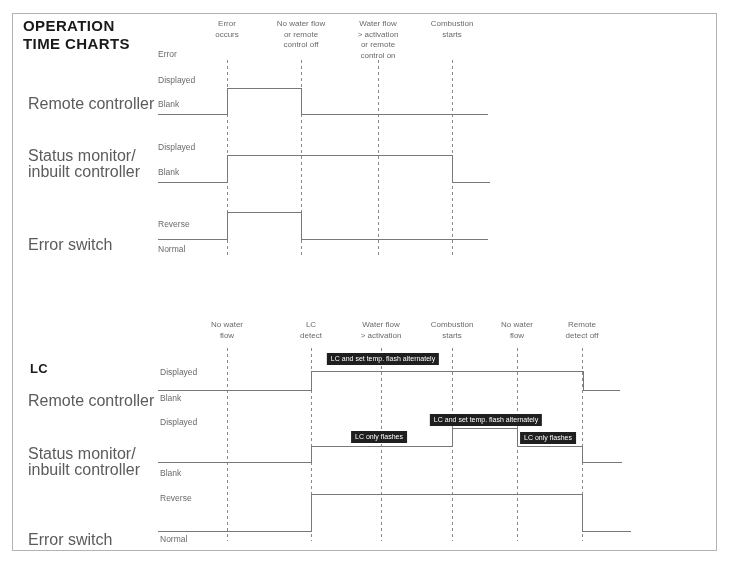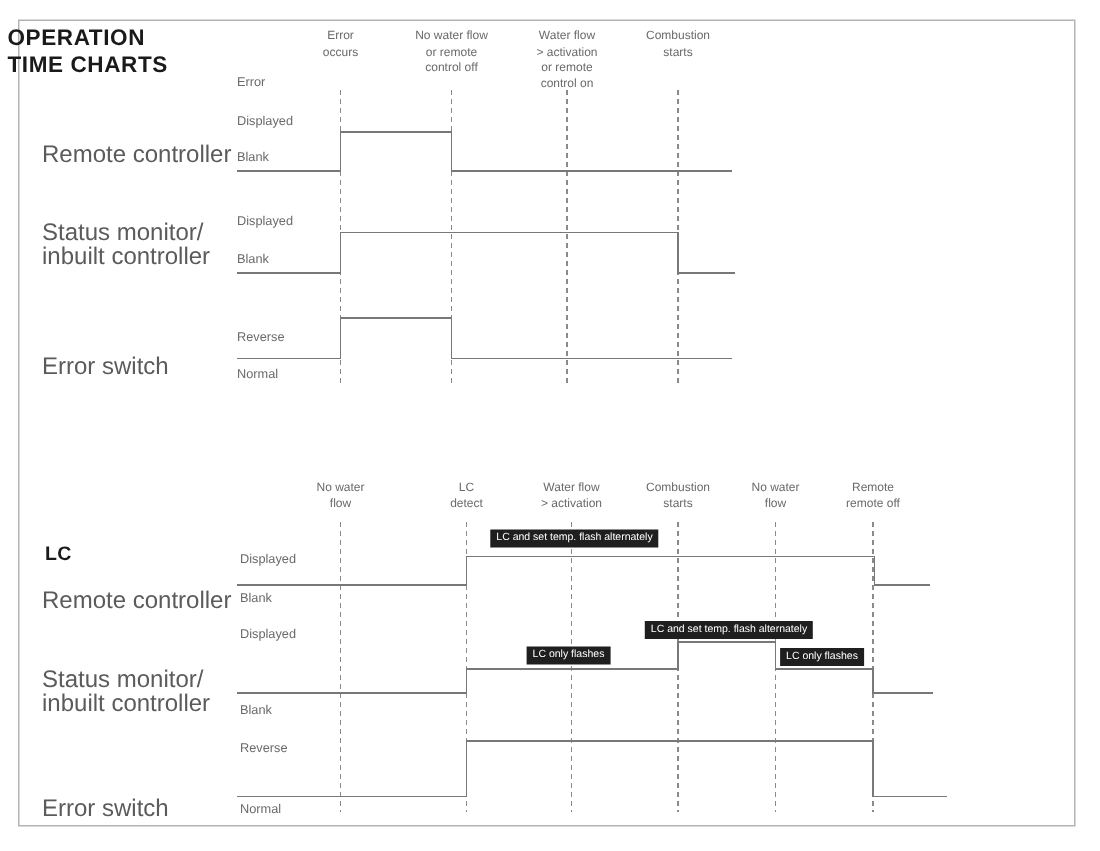--- a/index.html
+++ b/index.html
@@ -15,21 +15,21 @@
     position: absolute;
     left: 12px; top: 13px;
     width: 705px; height: 538px;
     border: 1px solid #b3b3b3;
     background: #ffffff;
     box-sizing: border-box;
   }
   #wave-svg { position: absolute; left: 0; top: 0; }
   .main-title {
     position: absolute;
-    left: 5px; top: 17px;
+    left: 23px; top: 17px;
     font-size: 15px;
     font-weight: bold;
     color: #1a1a1a;
     letter-spacing: 0.4px;
     line-height: 18px;
     white-space: pre-line;
   }
   .lc-title {
     position: absolute;
     left: 30px; top: 361px;
@@ -128,21 +128,21 @@
 flow</div>
       <div class="event-header" style="left: 311px; top: 320px;">LC
 detect</div>
       <div class="event-header" style="left: 381px; top: 320px;">Water flow
 &gt; activation</div>
       <div class="event-header" style="left: 452px; top: 320px;">Combustion
 starts</div>
       <div class="event-header" style="left: 517px; top: 320px;">No water
 flow</div>
       <div class="event-header" style="left: 582px; top: 320px;">Remote
-remote off</div>
+detect off</div>
       <div class="group-label" style="left: 28px; top: 401px;">Remote controller</div>
       <div class="group-label" style="left: 28px; top: 462px;">Status monitor/
 inbuilt controller</div>
       <div class="group-label" style="left: 28px; top: 540px;">Error switch</div>
       <div class="level-label" style="left: 160px; top: 372px;">Displayed</div>
       <div class="level-label" style="left: 160px; top: 398px;">Blank</div>
       <div class="level-label" style="left: 160px; top: 422px;">Displayed</div>
       <div class="level-label" style="left: 160px; top: 473px;">Blank</div>
       <div class="level-label" style="left: 160px; top: 498px;">Reverse</div>
       <div class="level-label" style="left: 160px; top: 539px;">Normal</div>

